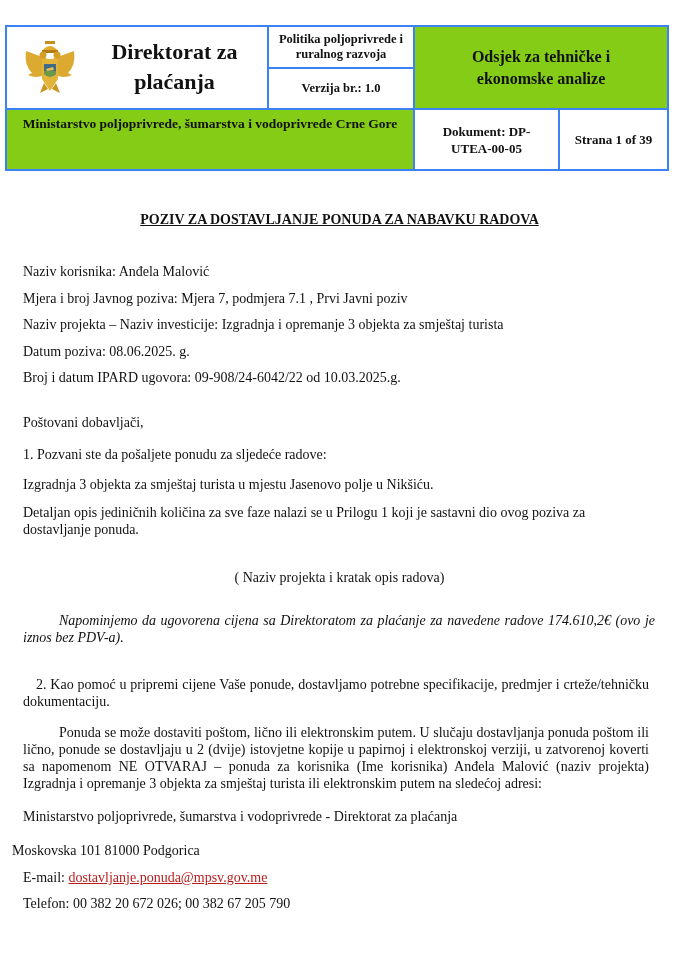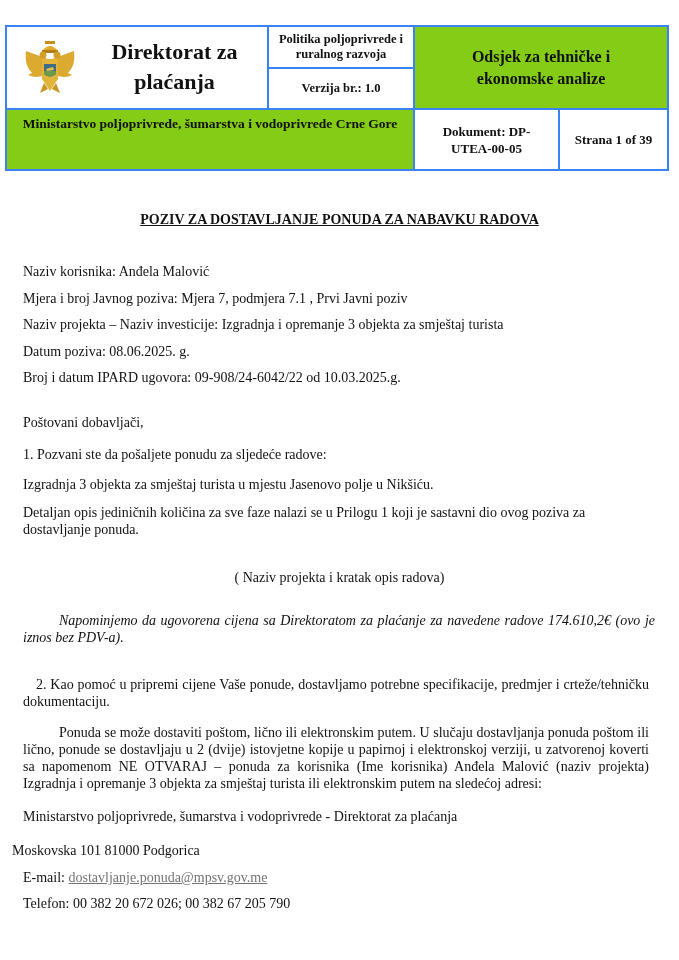--- a/index.html
+++ b/index.html
@@ -30,21 +30,21 @@
     .row2-b { font-size: 13.5px; line-height: 18px; }
     .doc-b { font-size: 13px; line-height: 17px; }
     .t { position: absolute; font-size: 14px; line-height: 17px; white-space: nowrap; }
     .p { position: absolute; font-size: 14px; line-height: 17px; }
     .just { text-align: justify; }
     .title {
       position: absolute; left: 0; width: 679px; top: 212px; text-align: center;
       font-weight: bold; font-size: 14px; text-decoration: underline;
     }
     .ital { font-style: italic; }
-    a.link { color: #737373; text-decoration: underline; }
+    a.link { color: #b91c1c; text-decoration: underline; }
   </style>
 </head>
 <body>
 
 <table class="hdr">
   <colgroup>
     <col style="width:262px">
       <col style="width:146px">
       <col style="width:145px">
       <col style="width:109px">

